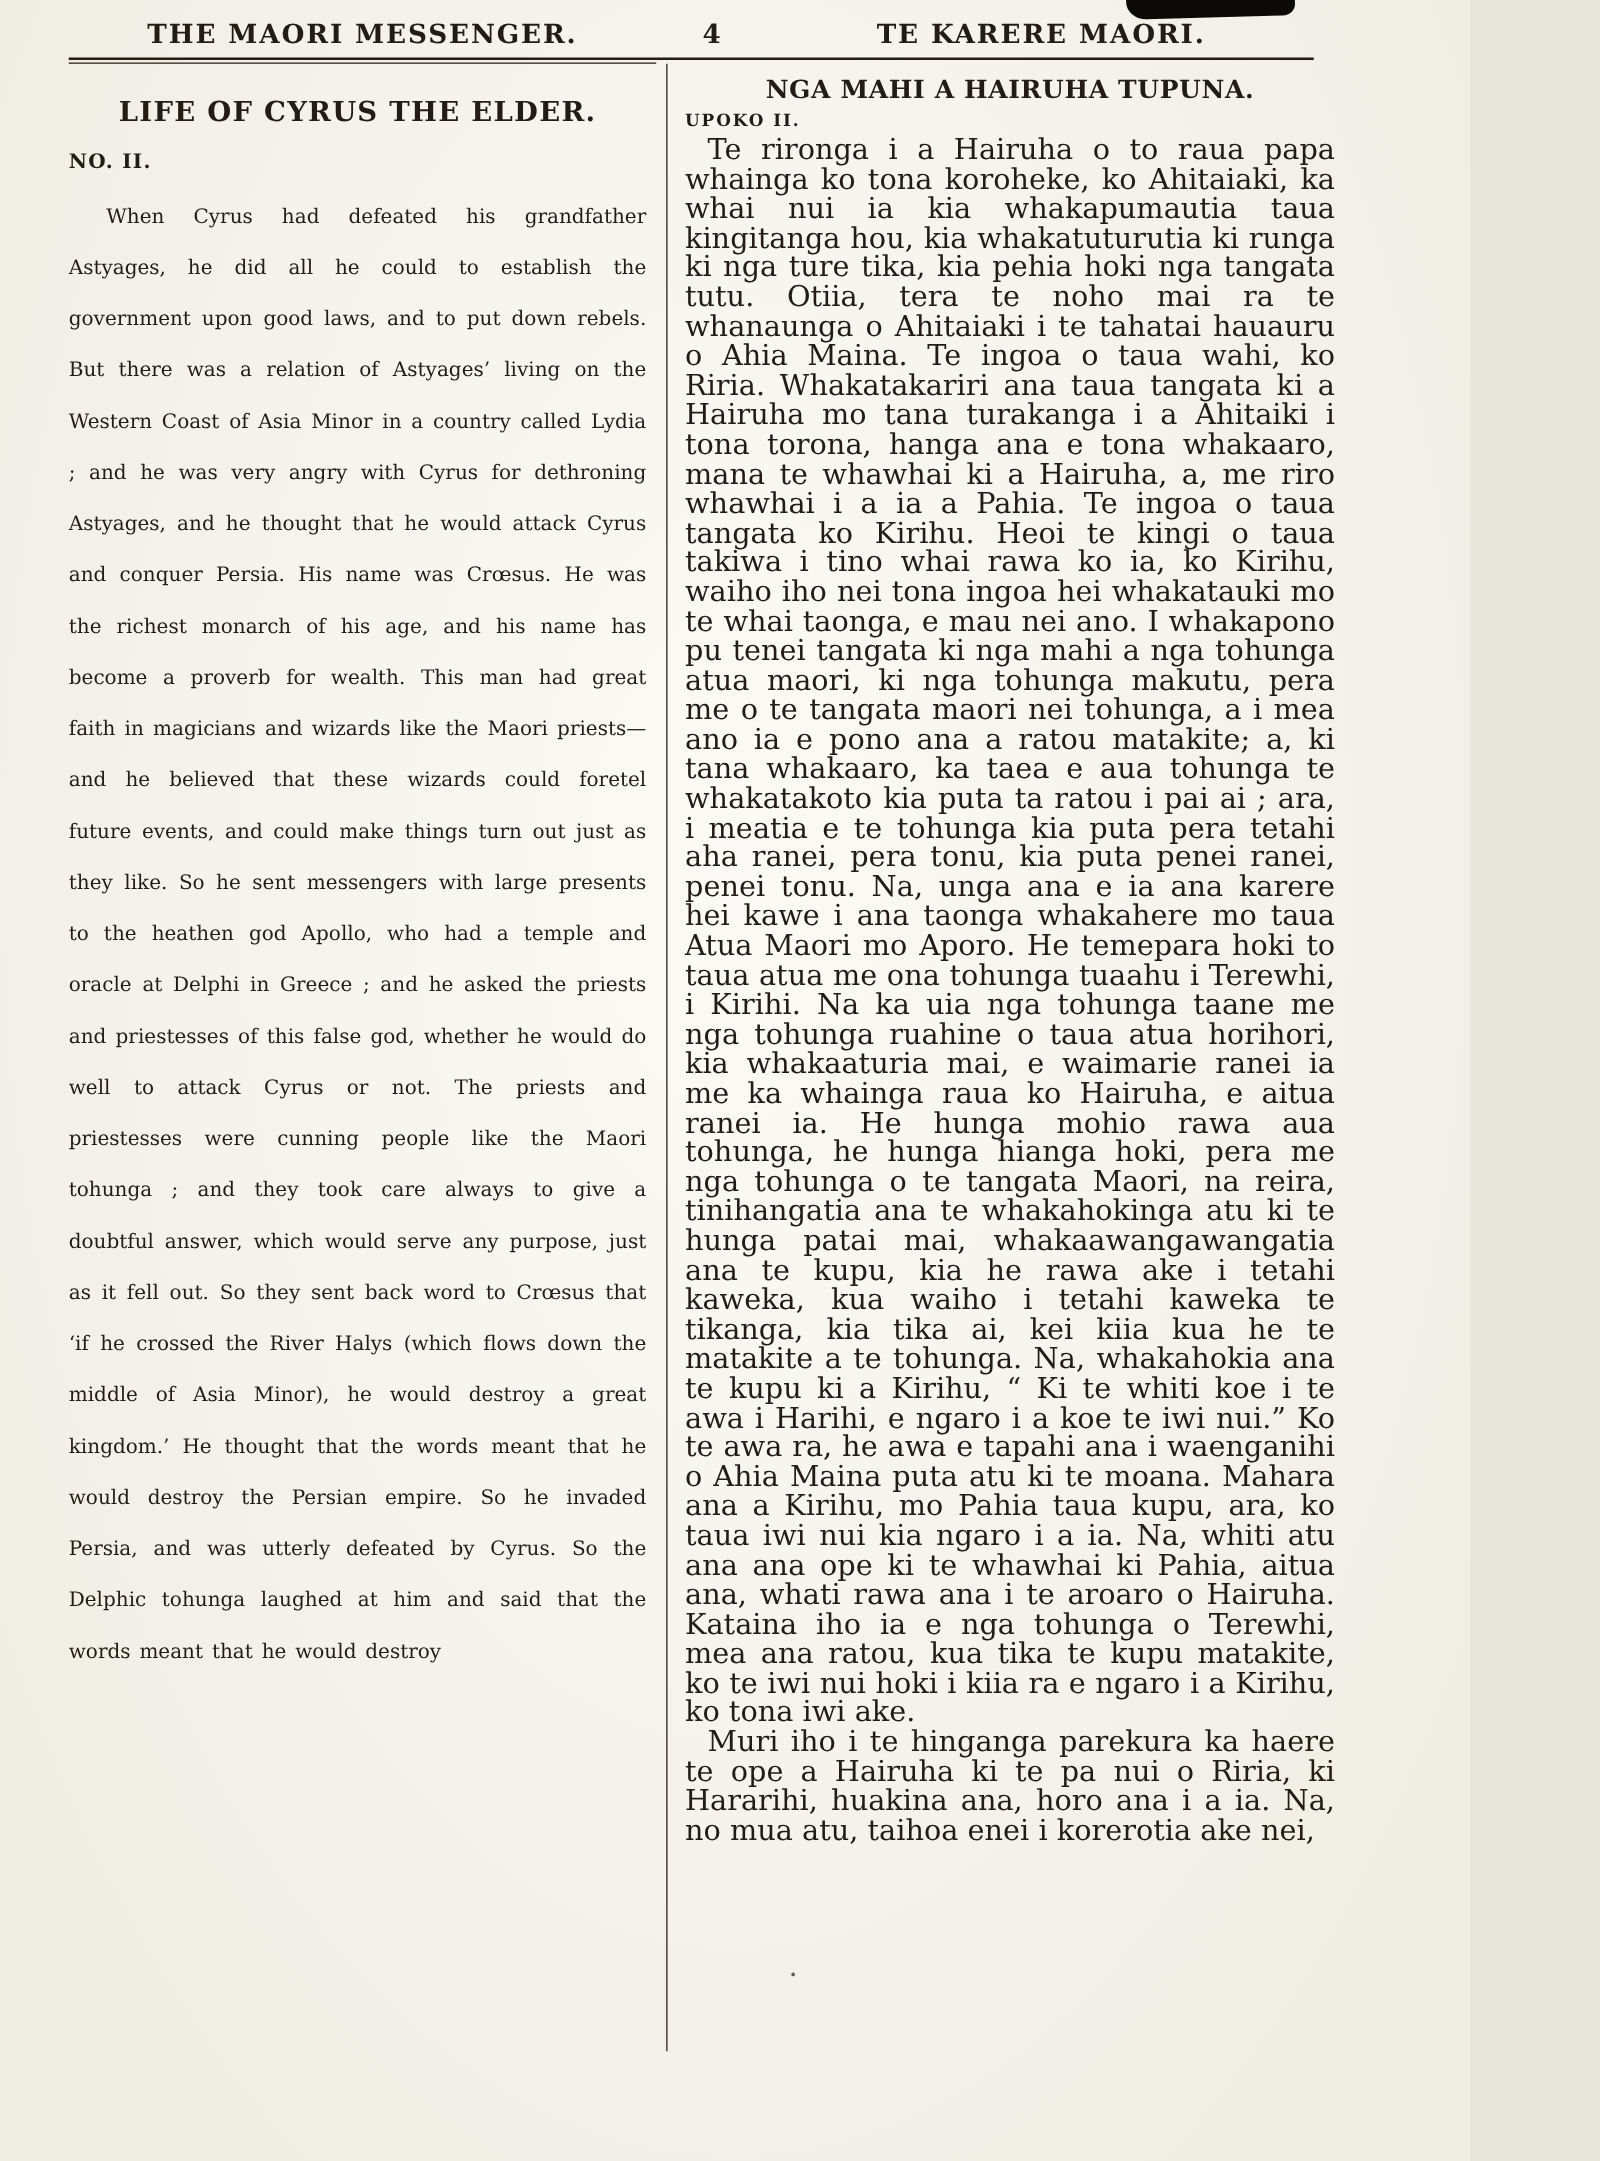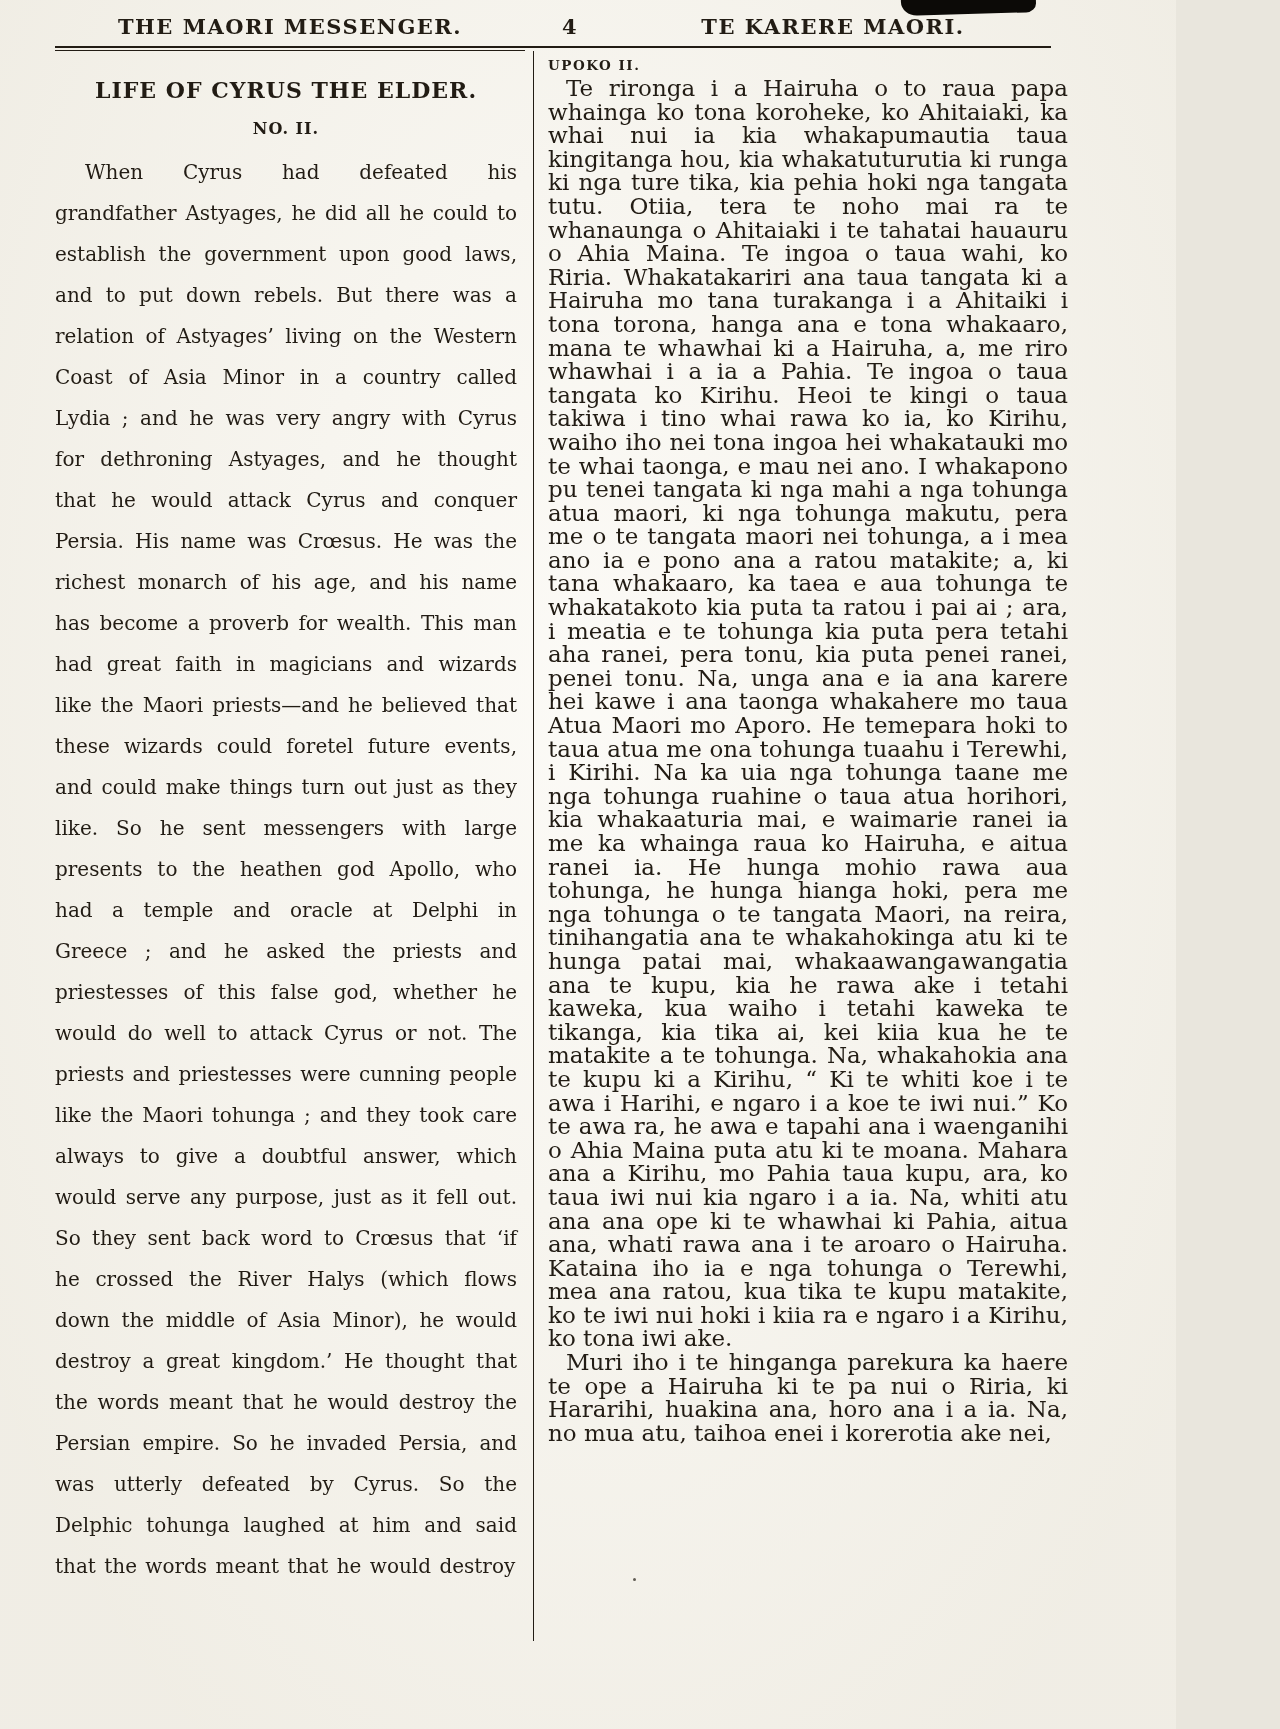--- a/index.html
+++ b/index.html
@@ -69,28 +69,28 @@
   
   .left-title {
     margin: 26px 6px 0 6px;
     text-align: center;
     font-weight: bold;
     font-size: 22px;
     letter-spacing: 1px;
   }
   .left-no {
     margin: 16px 0 14px 0;
-    text-align: center;
+    text-align: left;
     font-weight: bold;
     font-size: 16px;
     letter-spacing: 1px;
   }
   .left-body p {
     margin: 0;
-    font-size: 20px;
+    font-size: 16px;
     line-height: 41px;
     text-align: justify;
     text-indent: 30px;
     word-spacing: 2px;
   }
   
   .right-title {
     margin: 8px 0 0 0;
     text-align: center;
     font-weight: bold;
@@ -153,20 +153,21 @@
       <h2 class="left-title">LIFE OF CYRUS THE ELDER.</h2>
       <div class="left-no">NO. II.</div>
       <div class="left-body">
         <p>When Cyrus had defeated his grandfather Astyages, he did all he could to establish the government upon good laws, and to put down rebels.  But there was a relation of Astyages’ living on the Western Coast of Asia Minor in a country called Lydia ; and he was very angry with Cyrus for dethroning Astyages, and he thought that he would attack Cyrus and conquer Persia.  His name was Crœsus.  He was the richest monarch of his age, and his name has become a proverb for wealth.  This man had great faith in magicians and wizards like the Maori priests—and he believed that these wizards could foretel future events, and could make things turn out just as they like.  So he sent messengers with large presents to the heathen god Apollo, who had a temple and oracle at Delphi in Greece ; and he asked the priests and priestesses of this false god, whether he would do well to attack Cyrus or not.  The priests and priestesses were cunning people like the Maori tohunga ; and they took care always to give a doubtful answer, which would serve any purpose, just as it fell out.  So they sent back word to Crœsus that ‘if he crossed the River Halys (which flows down the middle of Asia Minor), he would destroy a great kingdom.’  He thought that the words meant that he would destroy the Persian empire.  So he invaded Persia, and was utterly defeated by Cyrus.  So the Delphic tohunga laughed at him and said that the words meant that he would destroy</p>
       </div>
     </div>
 
     <div class="col-divider"></div>
 
     <div class="col-right">
+      <h2 class="right-title">NGA MAHI A HAIRUHA TUPUNA.</h2>
       <div class="right-upoko">UPOKO II.</div>
       <div class="right-body">
         <p>Te rironga i a Hairuha o to raua papa whainga ko tona koroheke, ko Ahitaiaki, ka whai nui ia kia whakapumautia taua kingitanga hou, kia whakatuturutia ki runga ki nga ture tika, kia pehia hoki nga tangata tutu.  Otiia, tera te noho mai ra te whanaunga o Ahitaiaki i te tahatai hauauru o Ahia Maina.  Te ingoa o taua wahi, ko Riria.  Whakatakariri ana taua tangata ki a Hairuha mo tana turakanga i a Ahitaiki i tona torona, hanga ana e tona whakaaro, mana te whawhai ki a Hairuha, a, me riro whawhai i a ia a Pahia.  Te ingoa o taua tangata ko Kirihu.  Heoi te kingi o taua takiwa i tino whai rawa ko ia, ko Kirihu, waiho iho nei tona ingoa hei whakatauki mo te whai taonga, e mau nei ano.  I whakapono pu tenei tangata ki nga mahi a nga tohunga atua maori, ki nga tohunga makutu, pera me o te tangata maori nei tohunga, a i mea ano ia e pono ana a ratou matakite; a, ki tana whakaaro, ka taea e aua tohunga te whakatakoto kia puta ta ratou i pai ai ; ara, i meatia e te tohunga kia puta pera tetahi aha ranei, pera tonu, kia puta penei ranei, penei tonu.  Na, unga ana e ia ana karere hei kawe i ana taonga whakahere mo taua Atua Maori mo Aporo.  He temepara hoki to taua atua me ona tohunga tuaahu i Terewhi, i Kirihi.  Na ka uia nga tohunga taane me nga tohunga ruahine o taua atua horihori, kia whakaaturia mai, e waimarie ranei ia me ka whainga raua ko Hairuha, e aitua ranei ia.  He hunga mohio rawa aua tohunga, he hunga hianga hoki, pera me nga tohunga o te tangata Maori, na reira, tinihangatia ana te whakahokinga atu ki te hunga patai mai, whakaawangawangatia ana te kupu, kia he rawa ake i tetahi kaweka, kua waiho i tetahi kaweka te tikanga, kia tika ai, kei kiia kua he te matakite a te tohunga.  Na, whakahokia ana te kupu ki a Kirihu, “ Ki te whiti koe i te awa i Harihi, e ngaro i a koe te iwi nui.”  Ko te awa ra, he awa e tapahi ana i waenganihi o Ahia Maina puta atu ki te moana.  Mahara ana a Kirihu, mo Pahia taua kupu, ara, ko taua iwi nui kia ngaro i a ia.  Na, whiti atu ana ana ope ki te whawhai ki Pahia, aitua ana, whati rawa ana i te aroaro o Hairuha.  Kataina iho ia e nga tohunga o Terewhi, mea ana ratou, kua tika te kupu matakite, ko te iwi nui hoki i kiia ra e ngaro i a Kirihu, ko tona iwi ake.</p>
         <p>Muri iho i te hinganga parekura ka haere te ope a Hairuha ki te pa nui o Riria, ki Hararihi, huakina ana, horo ana i a ia.  Na, no mua atu, taihoa enei i korerotia ake nei,</p>
       </div>
     </div>
 
   </div>
 
   <div class="stray-dot"></div>

